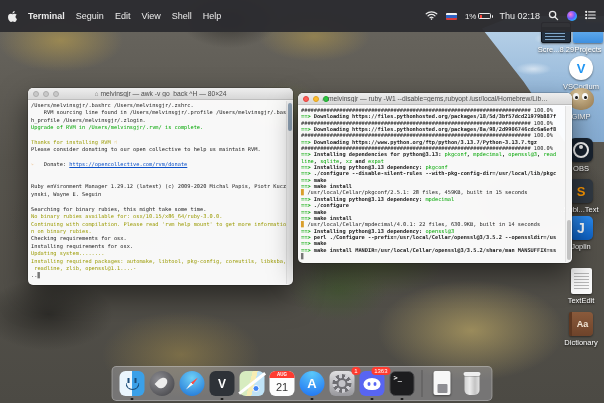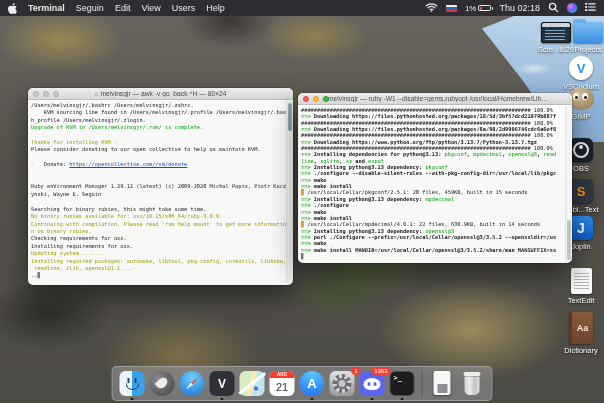--- a/index.html
+++ b/index.html
@@ -25,21 +25,21 @@
   
   .sky{position:absolute;top:16px;right:0;width:122px;height:126px;z-index:0;
     background:
       radial-gradient(30px 10px at 60% 18%, rgba(255,255,255,.8), transparent 70%),
       radial-gradient(26px 9px at 42% 42%, rgba(255,255,255,.55), transparent 70%),
       linear-gradient(180deg,#bcd4e9,#8fb4d8 70%,#85abd1);
     clip-path:polygon(26% 0,100% 0,100% 100%,68% 100%,34% 52%,0 10%);}
   
   .menubar{position:absolute;left:0;top:0;width:604px;height:16px;z-index:30;
     background:rgba(44,44,48,.96);display:flex;align-items:center;
-    color:#ececec;font-size:9px;padding:0 8px;}
+    color:#ececec;font-size:9px;padding:16px 8px;}
   .mb-left{display:flex;align-items:center;gap:11px;flex:1}
   .mb-menu{cursor:default}
   .mb-app{font-weight:bold}
   .apple-svg{width:9px;height:11px;display:block;fill:#ececec}
   .mb-right{display:flex;align-items:center;gap:8px}
   .flag{width:11px;height:7px;border-radius:1px;overflow:hidden;
     background:linear-gradient(180deg,#f4f4f4 0 34%,#2f63c4 34% 67%,#d93c3c 67%)}
   .batt-wrap{display:flex;align-items:center;gap:2px;font-size:8px}
   .batt{position:relative;width:13px;height:6px;border:1px solid rgba(255,255,255,.9);border-radius:1.5px}
   .batt::before{content:"";position:absolute;left:.5px;top:.5px;bottom:.5px;width:2px;background:#ff453a}
@@ -75,21 +75,21 @@
   .di-obs{width:24px;height:24px;border-radius:6px;background:#18222e;box-shadow:0 1px 2px rgba(0,0,0,.45)}
   .di-obs::before{content:"";position:absolute;inset:4px;border:2px solid #f2f2f2;border-radius:50%}
   .di-obs::after{content:"";position:absolute;top:7px;left:10px;width:4px;height:4px;border-radius:50%;background:#f2f2f2}
   .di-sublime{width:24px;height:24px;border-radius:5px;background:#303841;box-shadow:0 1px 2px rgba(0,0,0,.45)}
   .di-sublime .di-glyph{color:#ff9800;font-size:13px}
   .di-joplin{width:24px;height:24px;border-radius:5px;background:linear-gradient(180deg,#2b8bf0,#0d5fc0);box-shadow:0 1px 2px rgba(0,0,0,.45)}
   .di-joplin .di-glyph{color:#fff;font-size:14px}
   .di-textedit{width:21px;height:26px;border-radius:2px;background:#fafafa;box-shadow:0 1px 2px rgba(0,0,0,.5)}
   .di-textedit::before{content:"";position:absolute;left:3px;right:3px;top:5px;height:16px;
     background:repeating-linear-gradient(180deg,#b9b9b9 0 1px,transparent 1px 3px)}
-  .di-dictionary{width:24px;height:32px;border-radius:2px 4px 4px 2px;background:linear-gradient(180deg,#8a5a3b,#6e432a);border-left:3px solid #5d3721;box-shadow:0 1px 2px rgba(0,0,0,.45)}
+  .di-dictionary{width:24px;height:24px;border-radius:2px 4px 4px 2px;background:linear-gradient(180deg,#8a5a3b,#6e432a);border-left:3px solid #5d3721;box-shadow:0 1px 2px rgba(0,0,0,.45)}
   .di-dictionary .di-glyph{color:#f3e7d7;font-size:9px}
   
   .window{position:absolute;z-index:5;border-radius:5px;background:rgba(255,255,255,.96);
     box-shadow:0 12px 28px rgba(0,0,0,.5),0 0 0 .5px rgba(0,0,0,.3);display:flex;flex-direction:column;overflow:hidden}
   .win-left{left:28px;top:88px;width:265px;height:197px}
   .win-right{left:298px;top:93px;width:274px;height:170px}
   .titlebar{height:12px;flex:0 0 12px;display:flex;align-items:center;position:relative;
     background:linear-gradient(180deg,#eeeeee,#d7d7d7);border-bottom:1px solid #bdbdbd;border-radius:5px 5px 0 0}
   .lights{display:flex;gap:4px;padding-left:5px}
   .light{width:6px;height:6px;border-radius:50%}
@@ -174,21 +174,21 @@
     <span>
       <svg class="apple-svg" viewBox="0 0 814 1000">
           <path d="M788.1 340.9c-5.8 4.5-108.2 62.2-108.2 190.5 0 148.4 130.3 200.9 134.2 202.2-.6 3.2-20.7 71.9-68.7 141.9-42.8 61.6-87.5 123.1-155.5 123.1s-85.5-39.5-164-39.5c-76.5 0-103.7 40.8-165.9 40.8s-105.6-57-155.5-127C46.7 790.7 0 663 0 541.8c0-194.4 126.4-297.5 250.8-297.5 66.1 0 121.2 43.4 162.7 43.4 39.5 0 101.1-46 176.3-46 28.5 0 130.9 2.6 198.3 99.2zm-234-181.5c31.1-36.9 53.1-88.1 53.1-139.3 0-7.1-.6-14.3-1.9-20.1-50.6 1.9-110.8 33.7-147.1 75.8-28.5 32.4-55.1 83.6-55.1 135.5 0 7.8 1.3 15.6 1.9 18.1 3.2.6 8.4 1.3 13.6 1.3 45.4 0 102.5-30.4 135.5-71.3z"></path>
         </svg>
     </span>
     <span style="display:flex;gap:11px">
         <span class="mb-menu mb-app">Terminal</span>
         <span class="mb-menu">Seguin</span>
         <span class="mb-menu">Edit</span>
         <span class="mb-menu">View</span>
-        <span class="mb-menu">Users</span>
+        <span class="mb-menu">Shell</span>
         <span class="mb-menu">Help</span>
       </span>
   </div>
   <div class="mb-right">
     <span>
       <svg width="13" height="10" viewBox="0 0 16 12" fill="none" stroke="#ececec" stroke-width="1.5" stroke-linecap="round">
         <path d="M1.5 4.5a10 10 0 0 1 13 0"></path>
           <path d="M3.8 7a6.8 6.8 0 0 1 8.4 0"></path>
           <path d="M6.1 9.3a3.2 3.2 0 0 1 3.8 0"></path>
           <circle cx="8" cy="11" r="1" fill="#ececec" stroke="none"></circle>

